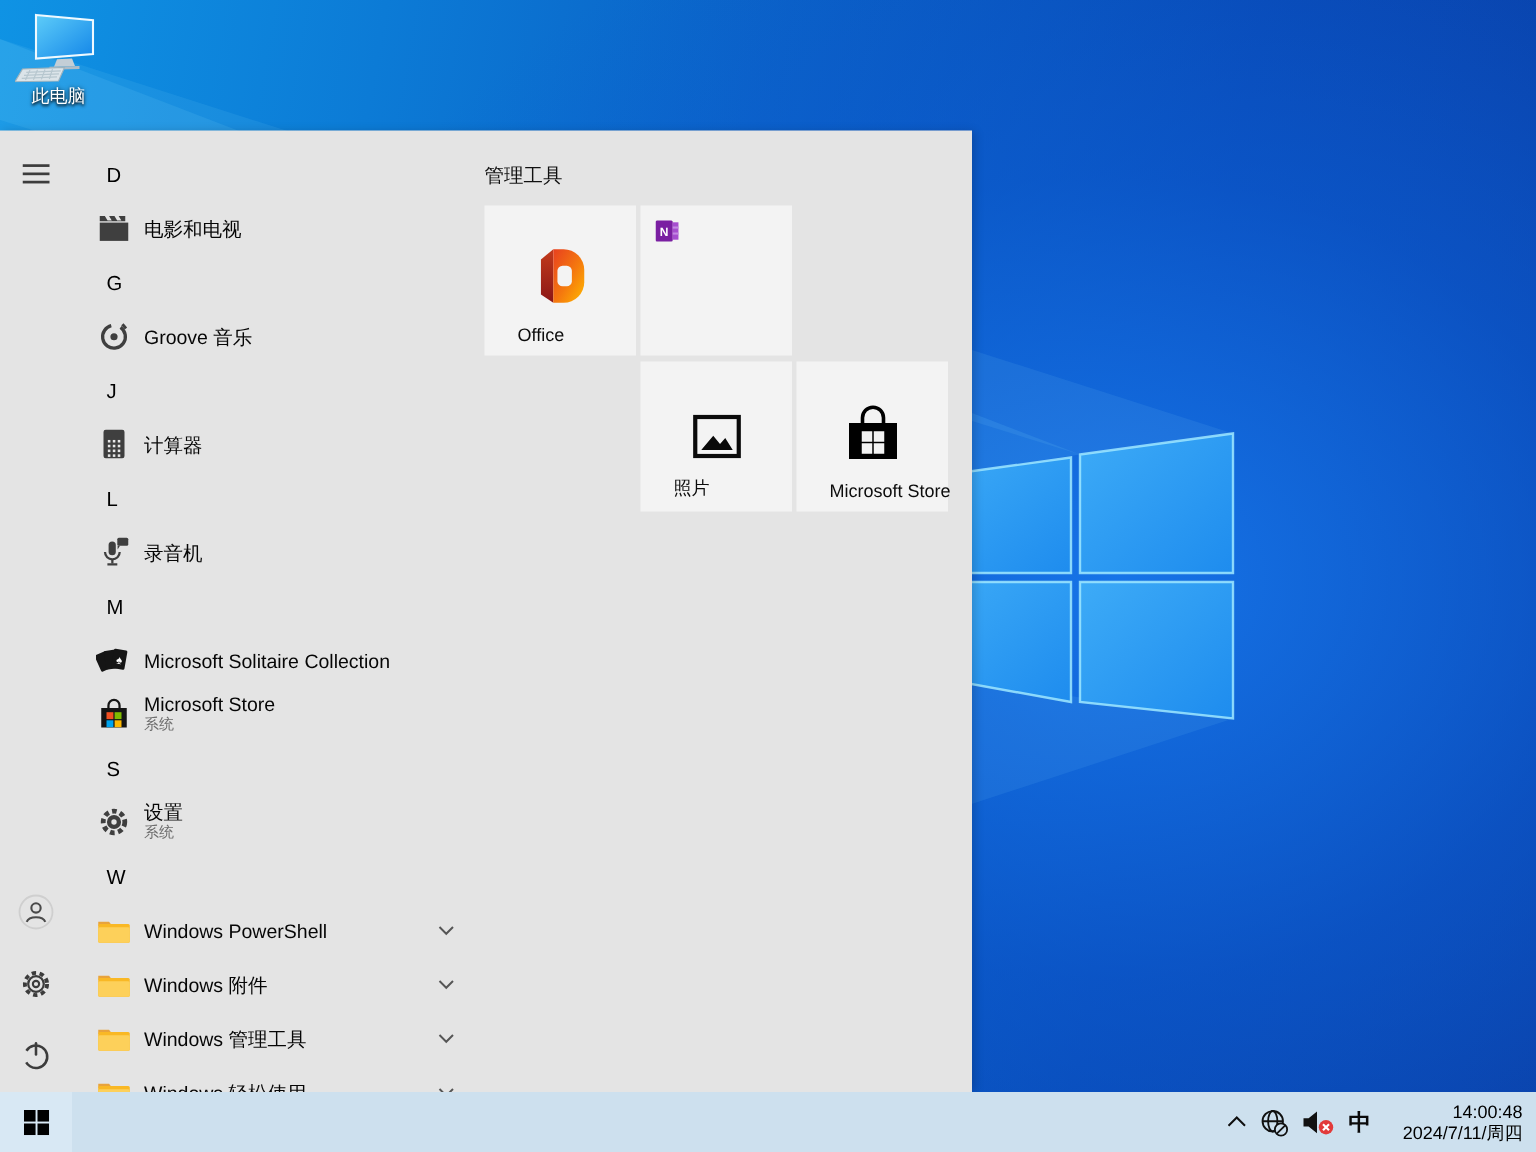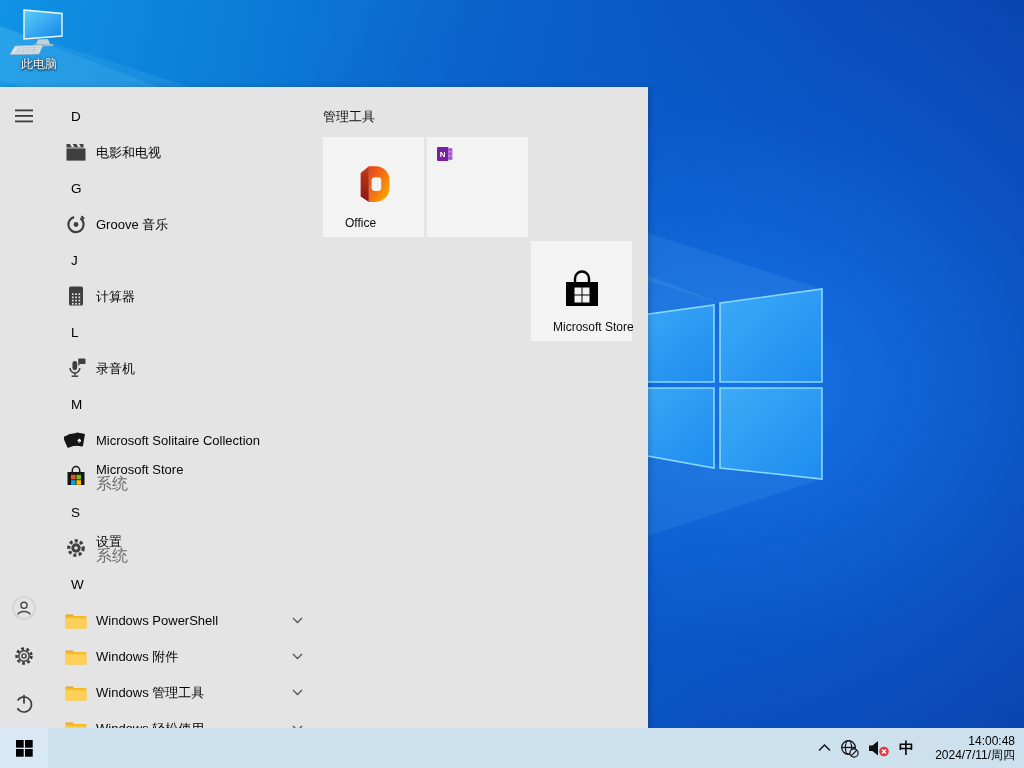--- a/index.html
+++ b/index.html
@@ -26,21 +26,21 @@
   .rail-btn{width:48px;height:48px;display:flex;align-items:center;justify-content:center;cursor:pointer;}
   .rail-btn.hamburger{position:absolute;top:5px;left:0;}
   .rail-bottom{position:absolute;bottom:0;left:0;}
 
   .app-list{width:272px;flex:0 0 272px;padding-top:11px;box-sizing:border-box;overflow:hidden;}
   .row{height:36px;display:flex;align-items:center;cursor:pointer;}
   .row.letter span{margin-left:23px;font-size:13.5px;color:#000;}
   .row .app-icon{width:24px;height:24px;margin-left:16px;display:flex;align-items:center;justify-content:center;flex:0 0 24px;}
   .row .labels{margin-left:8px;display:flex;flex-direction:column;}
   .row .label{font-size:13px;color:#060606;line-height:15px;white-space:nowrap;}
-  .row .sublabel{font-size:16px;color:#6d6d6d;line-height:13px;}
+  .row .sublabel{font-size:10px;color:#6d6d6d;line-height:13px;}
   .row .chev{margin-left:auto;margin-right:17px;display:flex;align-items:center;}
 
   .tiles{position:relative;flex:1;}
   .tiles-title{position:absolute;left:3px;top:21px;font-size:13px;color:#111;}
   .tile{position:absolute;width:101px;height:100px;background:#f3f3f3;cursor:pointer;}
   .tile-label{position:absolute;left:22px;bottom:7px;font-size:12px;color:#0c0c0c;white-space:nowrap;}
   .t-office{left:3px;top:50px;}  .t-onenote{left:107px;top:50px;}
   .t-photos{left:107px;top:154px;} .t-store{left:211px;top:154px;}
   .tile .center-ico{position:absolute;}
   .t-office .center-ico{left:28px;top:25px;}
@@ -374,20 +374,27 @@
       <div class="tile t-onenote">
         <svg class="center-ico" width="16" height="16" viewBox="0 0 16 16">
           <rect x="0" y="1" width="11.5" height="14" rx="1" fill="#7a1fa2"></rect>
           <rect x="11.5" y="2.2" width="3.8" height="11.6" fill="#a64ecf"></rect>
           <rect x="11.5" y="5" width="3.8" height="1.4" fill="#c489e3"></rect>
           <rect x="11.5" y="9" width="3.8" height="1.4" fill="#c489e3"></rect>
           <text x="5.7" y="11.2" font-size="8" font-weight="bold" fill="#ffffff" text-anchor="middle">N</text>
         </svg>
       </div>
 
+      <div class="tile t-photos">
+        <svg class="center-ico" width="36" height="36" viewBox="0 0 36 36">
+          <rect x="3.5" y="5" width="29" height="26" fill="none" stroke="#0a0a0a" stroke-width="2.8"></rect>
+          <path d="M7.5 27 l8-9.5 4.5 5.5 3.5-4 5 8 z" fill="#0a0a0a"></path>
+        </svg>
+        <span class="tile-label">照片</span>
+      </div>
 
       <div class="tile t-store">
         <svg class="center-ico" width="46" height="46" viewBox="0 0 46 46">
           <path d="M16 14 v-3.5 a7 7 0 0 1 14 0 V14" fill="none" stroke="#000" stroke-width="2.4"></path>
           <rect x="7" y="14" width="32" height="24" fill="#000"></rect>
           <rect x="15.5" y="19.5" width="7" height="7" fill="#f3f3f3"></rect>
           <rect x="23.5" y="19.5" width="7" height="7" fill="#f3f3f3"></rect>
           <rect x="15.5" y="27.5" width="7" height="7" fill="#f3f3f3"></rect>
           <rect x="23.5" y="27.5" width="7" height="7" fill="#f3f3f3"></rect>
         </svg>

